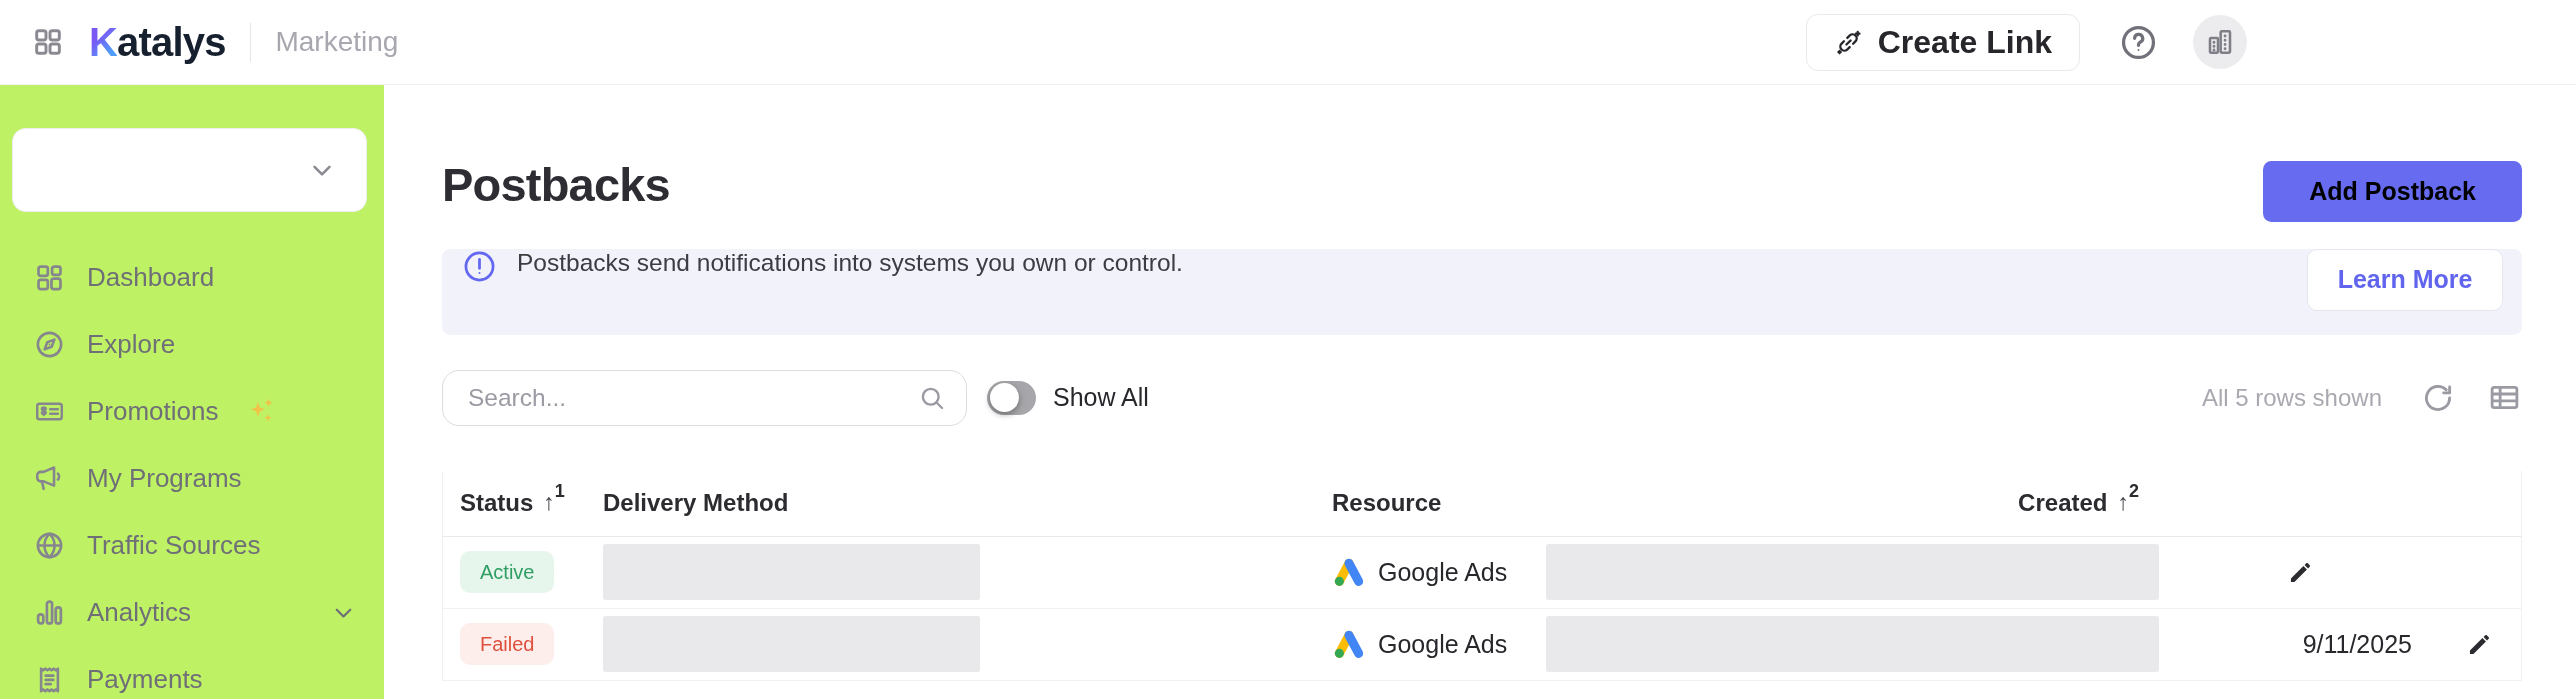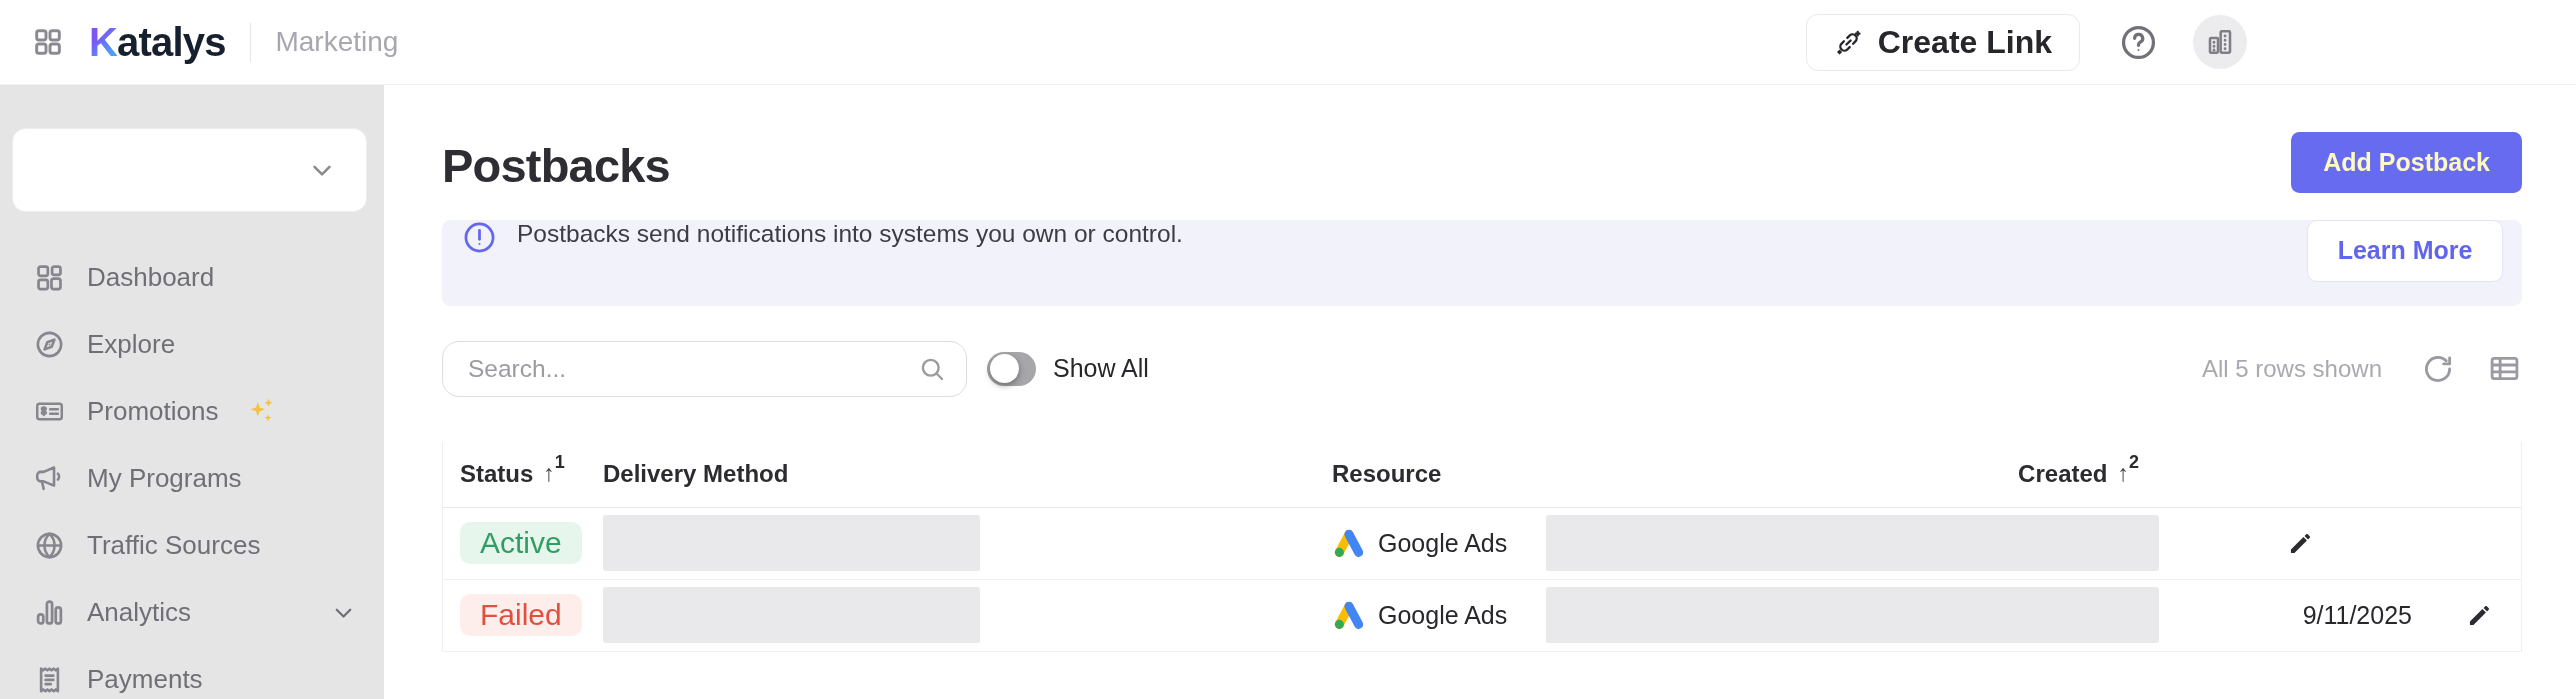--- a/index.html
+++ b/index.html
@@ -23,39 +23,39 @@
   .btn-create-link { height:57px; padding:0 27px; border:1.7px solid #e9e9ee;
     border-radius:12px; background:#fff; display:flex; align-items:center; gap:15px;
     font-size:32px; font-weight:600; color:#26262b; cursor:pointer;
     font-family:inherit; }
   .help-btn { background:none; border:none; margin-left:39px; color:#717179; cursor:pointer; }
   .org-btn { width:54px; height:54px; border-radius:50%; background:#ececef;
     border:none; margin-left:35px; margin-right:297px; display:flex;
     align-items:center; justify-content:center; color:#7e7e86; cursor:pointer; }
 
   
-  .sidebar { position:absolute; top:85px; left:0; width:384px; height:614px; background:#e5e5e5; }
+  .sidebar { position:absolute; top:85px; left:0; width:384px; height:614px; background:#bef264; }
   .workspace { margin:43px 12px 0 12px; height:84px; border:1.7px solid #ededf0;
     border-radius:13.5px; background:#fff; position:relative; cursor:pointer; width:355px; }
   .workspace .chev { position:absolute; right:29px; top:50%; transform:translateY(-50%);
     color:#8a8a92; }
   .nav { margin-top:32px; }
   .nav-item { height:67px; display:flex; align-items:center; padding:0 27px 0 34px;
     gap:22px; font-size:26px; font-weight:500; color:#6f6f77; cursor:pointer; }
   .nav-item .nicon { color:#86868e; flex:none; }
   .spark { color:#f2c248; margin-left:3.4px; }
   .nav-chev { margin-left:auto; color:#6f6f77; }
 
   
   .main { position:absolute; left:442px; top:85px; width:2080px; }
-  .header-row { margin-top:33px; display:flex; justify-content:space-between; align-items:flex-end; }
+  .header-row { margin-top:62px; display:flex; justify-content:space-between; align-items:center; }
   .page-title { font-size:47px; font-weight:800; color:#2d2d33; letter-spacing:-0.8px; }
   .page-subtitle { margin-top:13.5px; font-size:24px; color:#9fa0a8; }
-  .btn-add { margin-top:13.5px; height:61px; padding:0 32px; background:#666bf0;
-    color:#fef9c3; font-size:25px; font-weight:700; border:none; border-radius:8.4px;
+  .btn-add { margin-top:13.5px; height:61px; padding:0 46px; background:#666bf0;
+    color:#000000; font-size:25px; font-weight:700; border:none; border-radius:8.4px;
     cursor:pointer; font-family:inherit; }
 
   .banner { margin-top:27px; height:86px; background:#f2f2fb; border-radius:8.4px;
     display:flex; padding:0 18.6px 0 20px; gap:20px; }
   .banner-text { font-size:24.5px; color:#3c3c43; }
   .btn-learn { margin-left:auto; height:62px; padding:0 30px; background:#fff;
     border:1.7px solid #e5e5ef; border-radius:10px; color:#6165ee; font-size:25px;
     font-weight:600; cursor:pointer; font-family:inherit; }
 
   .controls { margin-top:35px; display:flex; align-items:center; height:56px; }
@@ -84,21 +84,21 @@
     font-weight:700; color:#2b2b30; }
   .trow { height:72px; border-bottom:1.7px solid #f0f0f3; }
   .th-status { padding-left:17px; display:flex; align-items:flex-start; cursor:pointer; }
   .th-plain { cursor:pointer; }
   .th-created { text-align:right; padding-right:25px; display:flex;
     justify-content:flex-end; align-items:flex-start; cursor:pointer; }
   .sort-arrow { color:#45454b; font-size:23px; font-weight:400; margin-left:10px; }
   .sort-num { font-size:18px; font-weight:600; color:#2b2b30; position:relative; top:-8.4px; }
   .status-cell { padding-left:17px; }
   .badge { display:inline-block; height:42px; line-height:42px; padding:0 20px;
-    border-radius:10px; font-size:30px; font-weight:500; }
+    border-radius:10px; font-size:20px; font-weight:500; }
   .badge-success { background:#e7f6ec; color:#2f9e63; }
   .badge-danger  { background:#fdeeec; color:#e0503f; }
   .redacted { height:56px; background:#e9e9eb; border-radius:2.5px; }
   .redacted-name { width:377px; }
   .redacted-resource { width:613px; }
   .delivery-cell { display:flex; align-items:center; gap:12px; font-size:25px;
     color:#27272c; font-weight:500; }
   .created-cell { text-align:right; padding-right:25px; font-size:25px; color:#27272c; }
   .action-cell { display:flex; justify-content:center; }
   .edit-btn { background:none; border:none; cursor:pointer; color:#2b2b30; }

